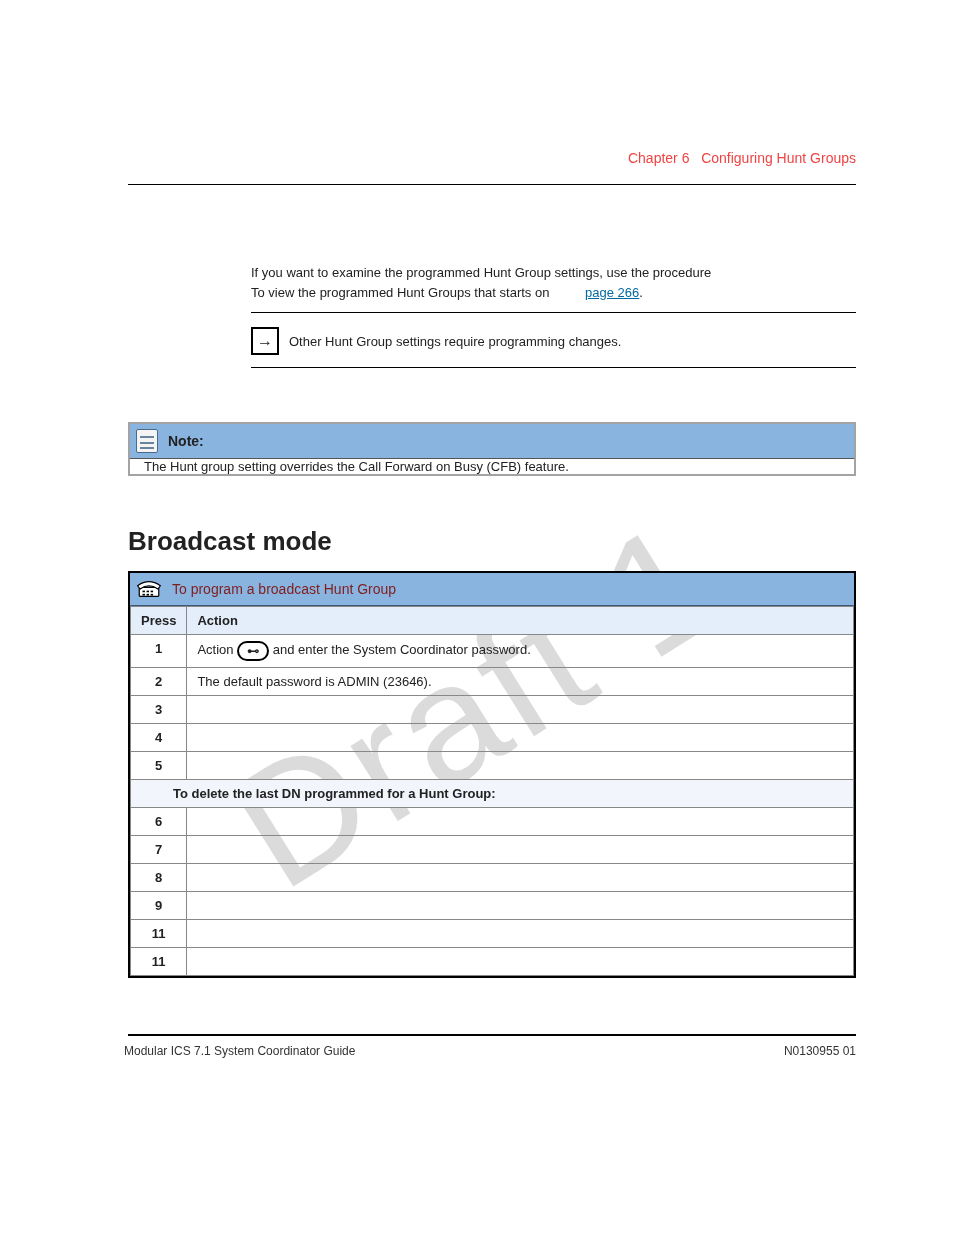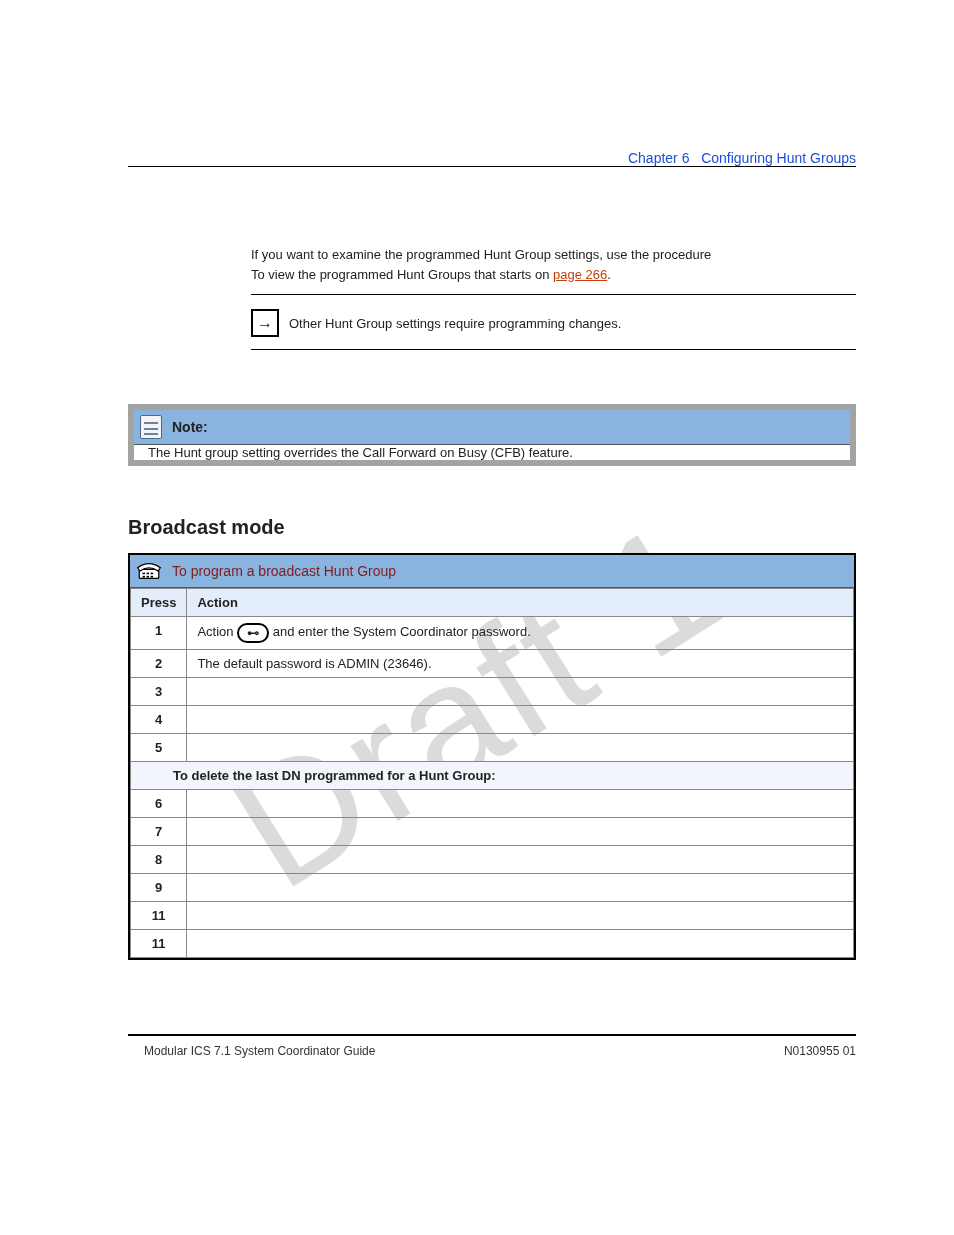--- a/index.html
+++ b/index.html
@@ -14,23 +14,23 @@
   }
   .page {
     position: absolute;
     left: 128px;
     right: 98px;
     top: 150px;
   }
   .header {
     text-align: right;
     font-size: 14px;
-    padding-bottom: 0;
+    padding-bottom: 18px;
     border-bottom: 1px solid #000;
-    color: #1d4ed8;
+    color: #ef4444;
   }
   .subhead-wrap {
     margin-left: 123px;
     margin-top: 78px;
   }
   .subhead-text {
     font-size: 13px;
     line-height: 1.5;
     color: #222;
   }
@@ -61,21 +61,21 @@
   .hr2 {
     border: none;
     border-top: 1px solid #000;
     margin: 0;
   }
 
   .panel {
     margin-top: 54px;
   }
   .panel-outer {
-    border: 6px solid #a3a3a3;
+    border: 2px solid #a3a3a3;
     background: #fff;
   }
   .panel-head {
     background: #8AB4E0;
     display: flex;
     align-items: center;
     gap: 10px;
     padding: 5px 6px;
     border-bottom: 1px solid #555;
   }
@@ -109,21 +109,21 @@
   .doc-icon::before { top: 6px; }
   .doc-icon::after { top: 12px; box-shadow: 0 5px 0 #6a849e; }
 
   .phone-icon {
     width: 26px;
     height: 22px;
     flex-shrink: 0;
   }
 
   .section-heading {
-    font-size: 20px;
+    font-size: 26px;
     font-weight: bold;
     margin: 50px 0 14px 0;
     color: #222;
   }
 
   .table-wrap {
     border: 2px solid #000;
   }
   .table-title {
     background: #8AB4E0;
@@ -177,21 +177,21 @@
 
   .footer-rule {
     position: absolute;
     left: 128px;
     right: 98px;
     top: 1034px;
     border-top: 2px solid #000;
   }
   .footer {
     position: absolute;
-    left: 144px;
+    left: 124px;
     right: 98px;
     top: 1044px;
     display: flex;
     justify-content: space-between;
     font-size: 12px;
     color: #333;
   }
 
   .watermark {
     position: absolute;
@@ -217,21 +217,21 @@
 
   <div class="header">
     <span>Chapter 6</span>
     &nbsp;
     <span>Configuring Hunt Groups</span>
   </div>
 
   <div class="subhead-wrap">
     <div class="subhead-text">
       <span>If you want to examine the programmed Hunt Group settings, use the procedure</span><br>
-      <span>To view the programmed Hunt Groups that starts on </span><a style="color:#c2410c;text-decoration:underline;">page 266</a><span>.</span>
+      <span>To view the programmed Hunt Groups that starts on </span><a style="color:#0369a1;text-decoration:underline;margin-left:32px;">page 266</a><span>.</span>
     </div>
     <hr class="hr1">
     <div class="arrow-row">
       <div class="arrow-box">→</div>
       <div>Other Hunt Group settings require programming changes.</div>
     </div>
     <hr class="hr2">
   </div>
 
   <div class="panel">

